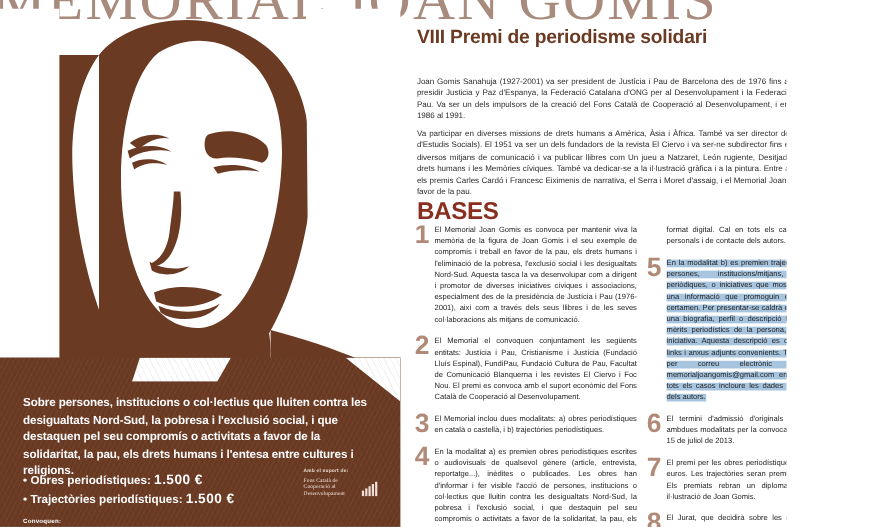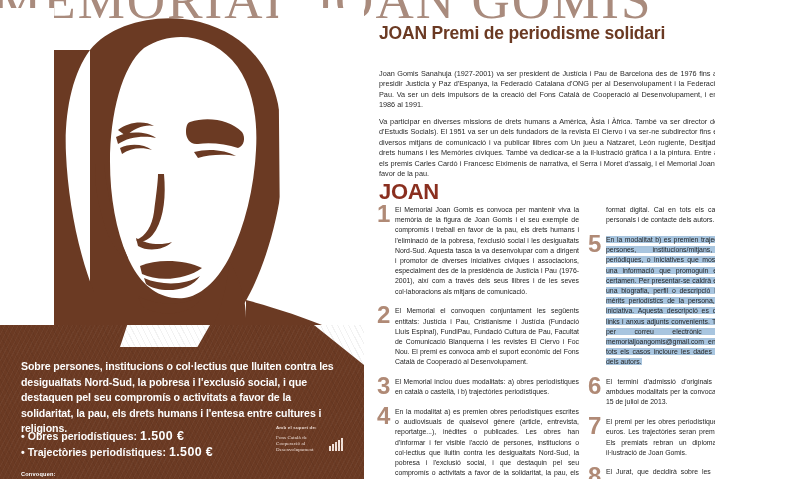--- a/index.html
+++ b/index.html
@@ -199,28 +199,28 @@
           <i style="height:5px"></i>
             <i style="height:7px"></i>
             <i style="height:9px"></i>
             <i style="height:11px"></i>
             <i style="height:13px"></i>
         </div>
       </div>
     </div>
   </div>
 
-  <div class="subtitle">JOAN Premi de periodisme solidari</div>
+  <div class="subtitle">VIII Premi de periodisme solidari</div>
 
   <div class="intro">
     <p>Joan Gomis Sanahuja (1927-2001) va ser president de Justícia i Pau de Barcelona des de 1976 fins a la seva mort. També va presidir Justicia y Paz d'Espanya, la Federació Catalana d'ONG per al Desenvolupament i la Federació Catalana d'ONG per la Pau. Va ser un dels impulsors de la creació del Fons Català de Cooperació al Desenvolupament, i en va ser vicepresident de 1986 al 1991.</p>
     <p>Va participar en diverses missions de drets humans a Amèrica, Àsia i Àfrica. També va ser director de l'ICESB (Institut Catòlic d'Estudis Socials). El 1951 va ser un dels fundadors de la revista El Ciervo i va ser-ne subdirector fins el 1971. Va col·laborar en diversos mitjans de comunicació i va publicar llibres com Un jueu a Natzaret, León rugiente, Desitjada Sumatra, La lluita pels drets humans i les Memòries cíviques. També va dedicar-se a la il·lustració gràfica i a la pintura. Entre altres distincions va rebre els premis Carles Cardó i Francesc Eiximenis de narrativa, el Serra i Moret d'assaig, i el Memorial Joan XXIII per la seva tasca a favor de la pau.</p>
   </div>
 
-  <div class="bases-title">JOAN</div>
+  <div class="bases-title">BASES</div>
 
   <div class="cols">
 
     <div class="col col-left">
       <div class="item">
         <div class="num">1</div>
         <div class="txt">El Memorial Joan Gomis es convoca per mantenir viva la memòria de la figura de Joan Gomis i el seu exemple de compromís i treball en favor de la pau, els drets humans i l'eliminació de la pobresa, l'exclusió social i les desigualtats Nord-Sud. Aquesta tasca la va desenvolupar com a dirigent i promotor de diverses iniciatives cíviques i associacions, especialment des de la presidència de Justícia i Pau (1976-2001), així com a través dels seus llibres i de les seves col·laboracions als mitjans de comunicació.</div>
       </div>
       <div class="item">
         <div class="num">2</div>

